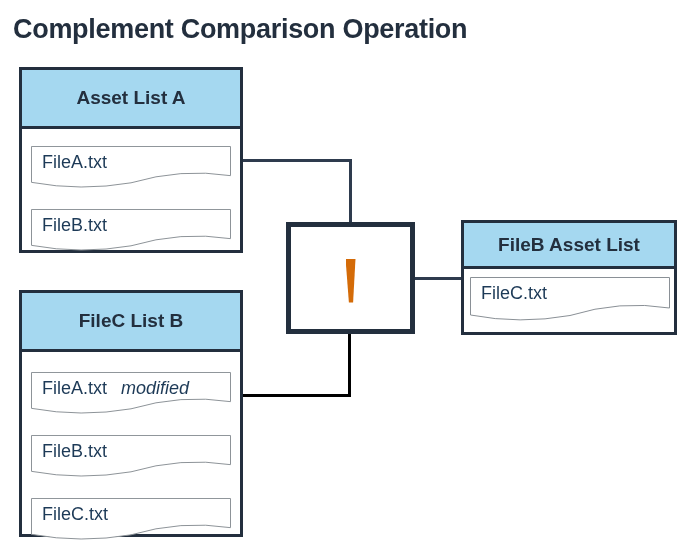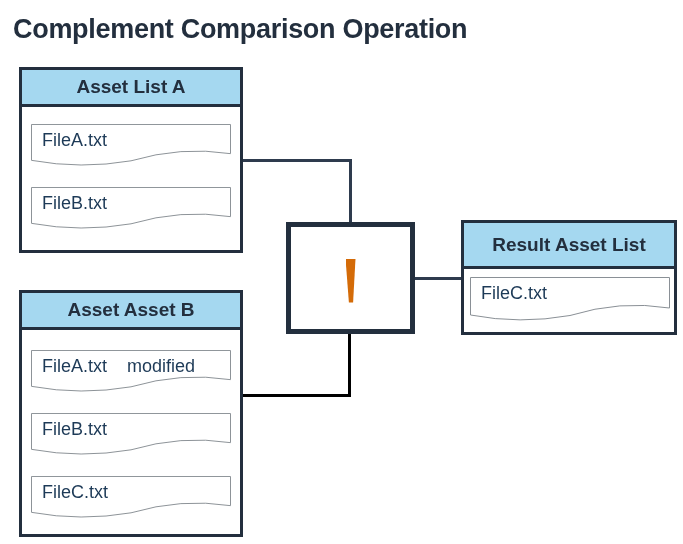--- a/index.html
+++ b/index.html
@@ -29,36 +29,36 @@
     border:3px solid #232f3e;
   }
   .panel-header {
     background:#a5d8f0; border-bottom:3px solid #232f3e;
     display:flex; align-items:center; justify-content:center;
     font-size:19px; font-weight:bold; color:#232f3e;
   }
   #panel-a { left:19px;  top:67px;  width:224px; height:186px; }
   #panel-b { left:19px;  top:290px; width:224px; height:247px; }
   #panel-r { left:461px; top:220px; width:216px; height:115px; }
-  #panel-a .panel-header, #panel-b .panel-header { height:37px; }
+  #panel-a .panel-header, #panel-b .panel-header { height:59px; }
   #panel-r .panel-header { height:46px; }
   .panel-body { position:relative; }
   #panel-a .panel-body { padding:17px 0 0 9px; }
   #panel-b .panel-body { padding:20px 0 0 9px; }
   #panel-r .panel-body { padding:8px 0 0 6px; }
 
   
   .doc { position:relative; width:200px; height:44px; margin-bottom:19px;padding-left:16px; }
   #panel-r .doc { height:46px; margin-bottom:0; }
   .doc svg { position:absolute; left:0; top:0; width:100%; height:100%; display:block; }
   .doc-label {
     position:absolute; left:11px; top:6px;
     font-size:18px; color:#1d3a57; white-space:nowrap;
   }
-  .doc-label .ital { margin-left:20px; }
+  .doc-label .ital { font-style:italic; margin-left:14px; }
 
   
   #op-box {
     position:absolute; left:286px; top:222px; width:129px; height:112px;
     background:#ffffff; border:5px solid #232f3e;
     display:flex; align-items:center; justify-content:center;
   }
   .exclaim {
     width:10px; height:44px; margin-top:5px; background:#d46b08;
     clip-path:polygon(0% 0%, 100% 0%, 76% 100%, 34% 100%);
@@ -89,21 +89,21 @@
       <div class="doc">
         <svg viewBox="0 0 200 46" preserveAspectRatio="none">
           <path d="M0.5,0.5 H199.5 V31 Q150,23 100,38.5 Q50,47.5 0.5,38 Z" fill="#ffffff" stroke="#8a9096" stroke-width="1"></path>
         </svg>
         <span class="doc-label">FileB.txt</span>
       </div>
     </div>
   </div>
 
   <div id="panel-b" class="panel">
-    <div class="panel-header">Asset Asset B</div>
+    <div class="panel-header">FileC List B</div>
     <div class="panel-body">
       <div class="doc">
         <svg viewBox="0 0 200 46" preserveAspectRatio="none">
           <path d="M0.5,0.5 H199.5 V31 Q150,23 100,38.5 Q50,47.5 0.5,38 Z" fill="#ffffff" stroke="#8a9096" stroke-width="1"></path>
         </svg>
         <span class="doc-label"><span>FileA.txt</span><span class="ital">modified</span></span>
       </div>
       <div class="doc">
         <svg viewBox="0 0 200 46" preserveAspectRatio="none">
           <path d="M0.5,0.5 H199.5 V31 Q150,23 100,38.5 Q50,47.5 0.5,38 Z" fill="#ffffff" stroke="#8a9096" stroke-width="1"></path>
@@ -117,21 +117,21 @@
         <span class="doc-label">FileC.txt</span>
       </div>
     </div>
   </div>
 
   <div id="op-box">
     <div class="exclaim"></div>
   </div>
 
   <div id="panel-r" class="panel">
-    <div class="panel-header">Result Asset List</div>
+    <div class="panel-header">FileB Asset List</div>
     <div class="panel-body">
       <div class="doc">
         <svg viewBox="0 0 200 46" preserveAspectRatio="none">
           <path d="M0.5,0.5 H199.5 V31 Q150,23 100,38.5 Q50,47.5 0.5,38 Z" fill="#ffffff" stroke="#8a9096" stroke-width="1"></path>
         </svg>
         <span class="doc-label">FileC.txt</span>
       </div>
     </div>
   </div>
 

